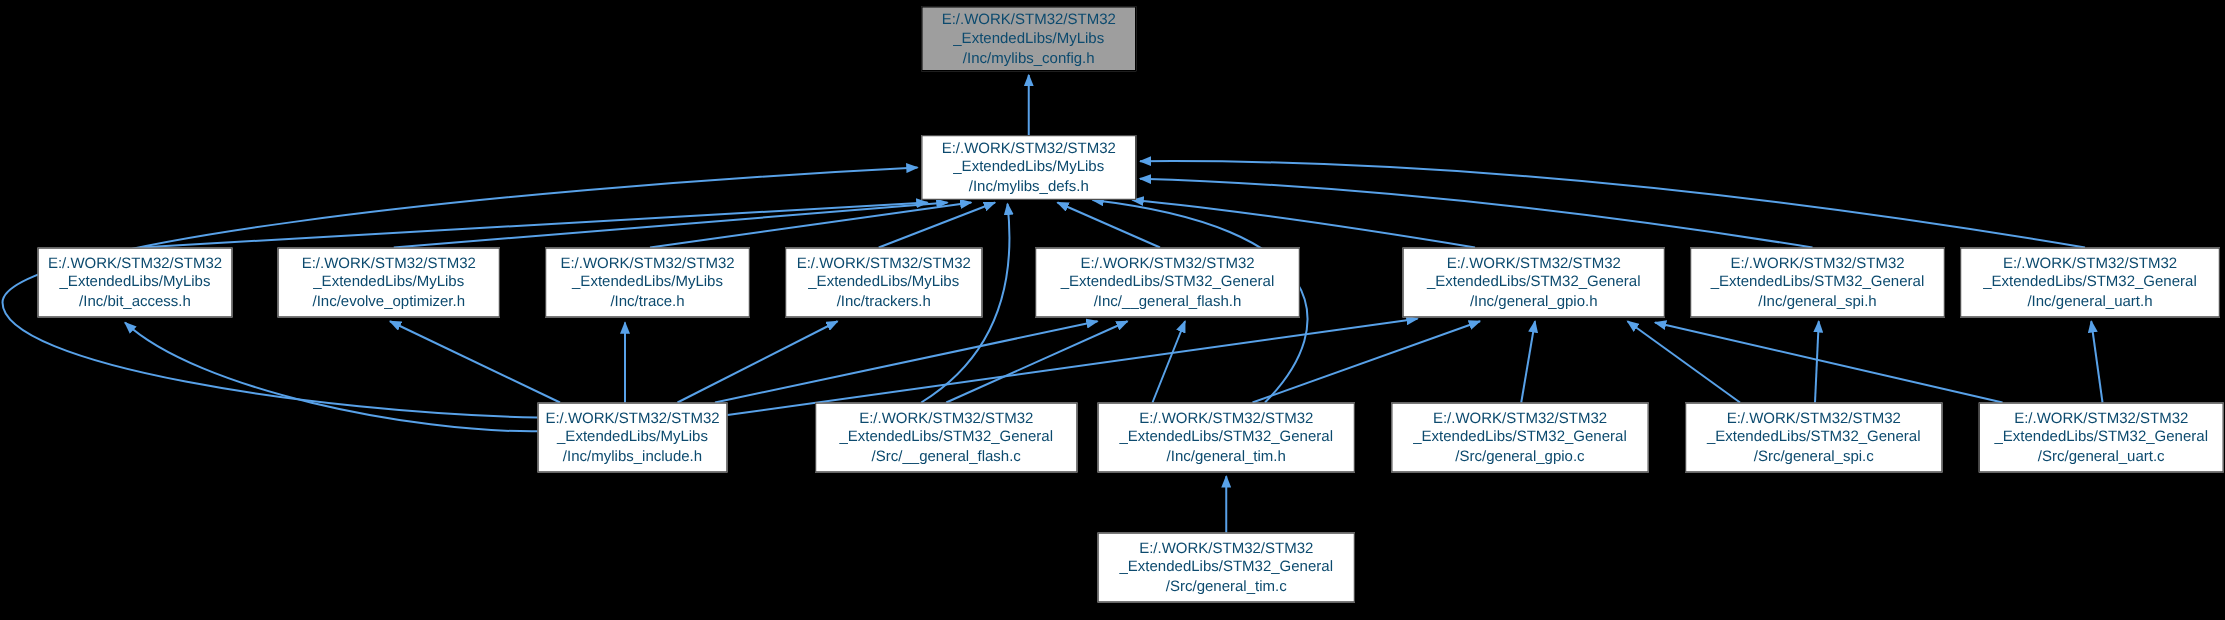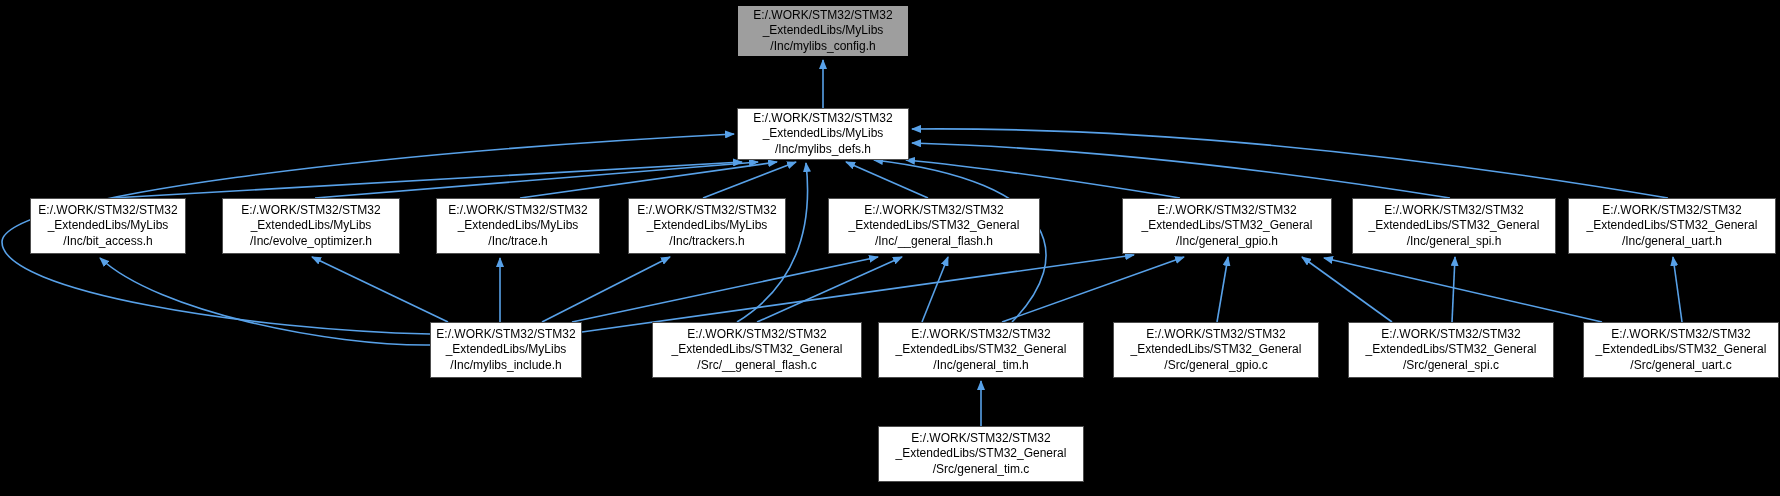--- a/index.html
+++ b/index.html
@@ -1,21 +1,21 @@
 <!DOCTYPE html>
 <html><head>
 <meta charset="utf-8">
 <style>
   html,body{margin:0;padding:0;background:#000;}
   .canvas{position:relative;width:1780px;height:496px;background:#000;overflow:hidden;
           font-family:"Liberation Sans",sans-serif;}
   svg.edges{position:absolute;left:0;top:0;width:1780px;height:496px;}
   .edge{stroke:#58A1E8;stroke-width:1.6;fill:none;}
   .node{position:absolute;box-sizing:border-box;background:#FFFFFF;border:1px solid #4d4d4d;
-        color:#000000;display:flex;flex-direction:column;justify-content:center;align-items:center;
+        color:#0c4a6e;display:flex;flex-direction:column;justify-content:center;align-items:center;
         font-size:12px;line-height:15.5px;text-align:center;white-space:nowrap;cursor:pointer;}
   .node.hl{background:#9E9E9E;border:1px solid #000;}
 </style>
 </head>
 <body>
 
 <div class="canvas">
 
   <svg class="edges" viewBox="0 0 1780 496">
     <defs>

